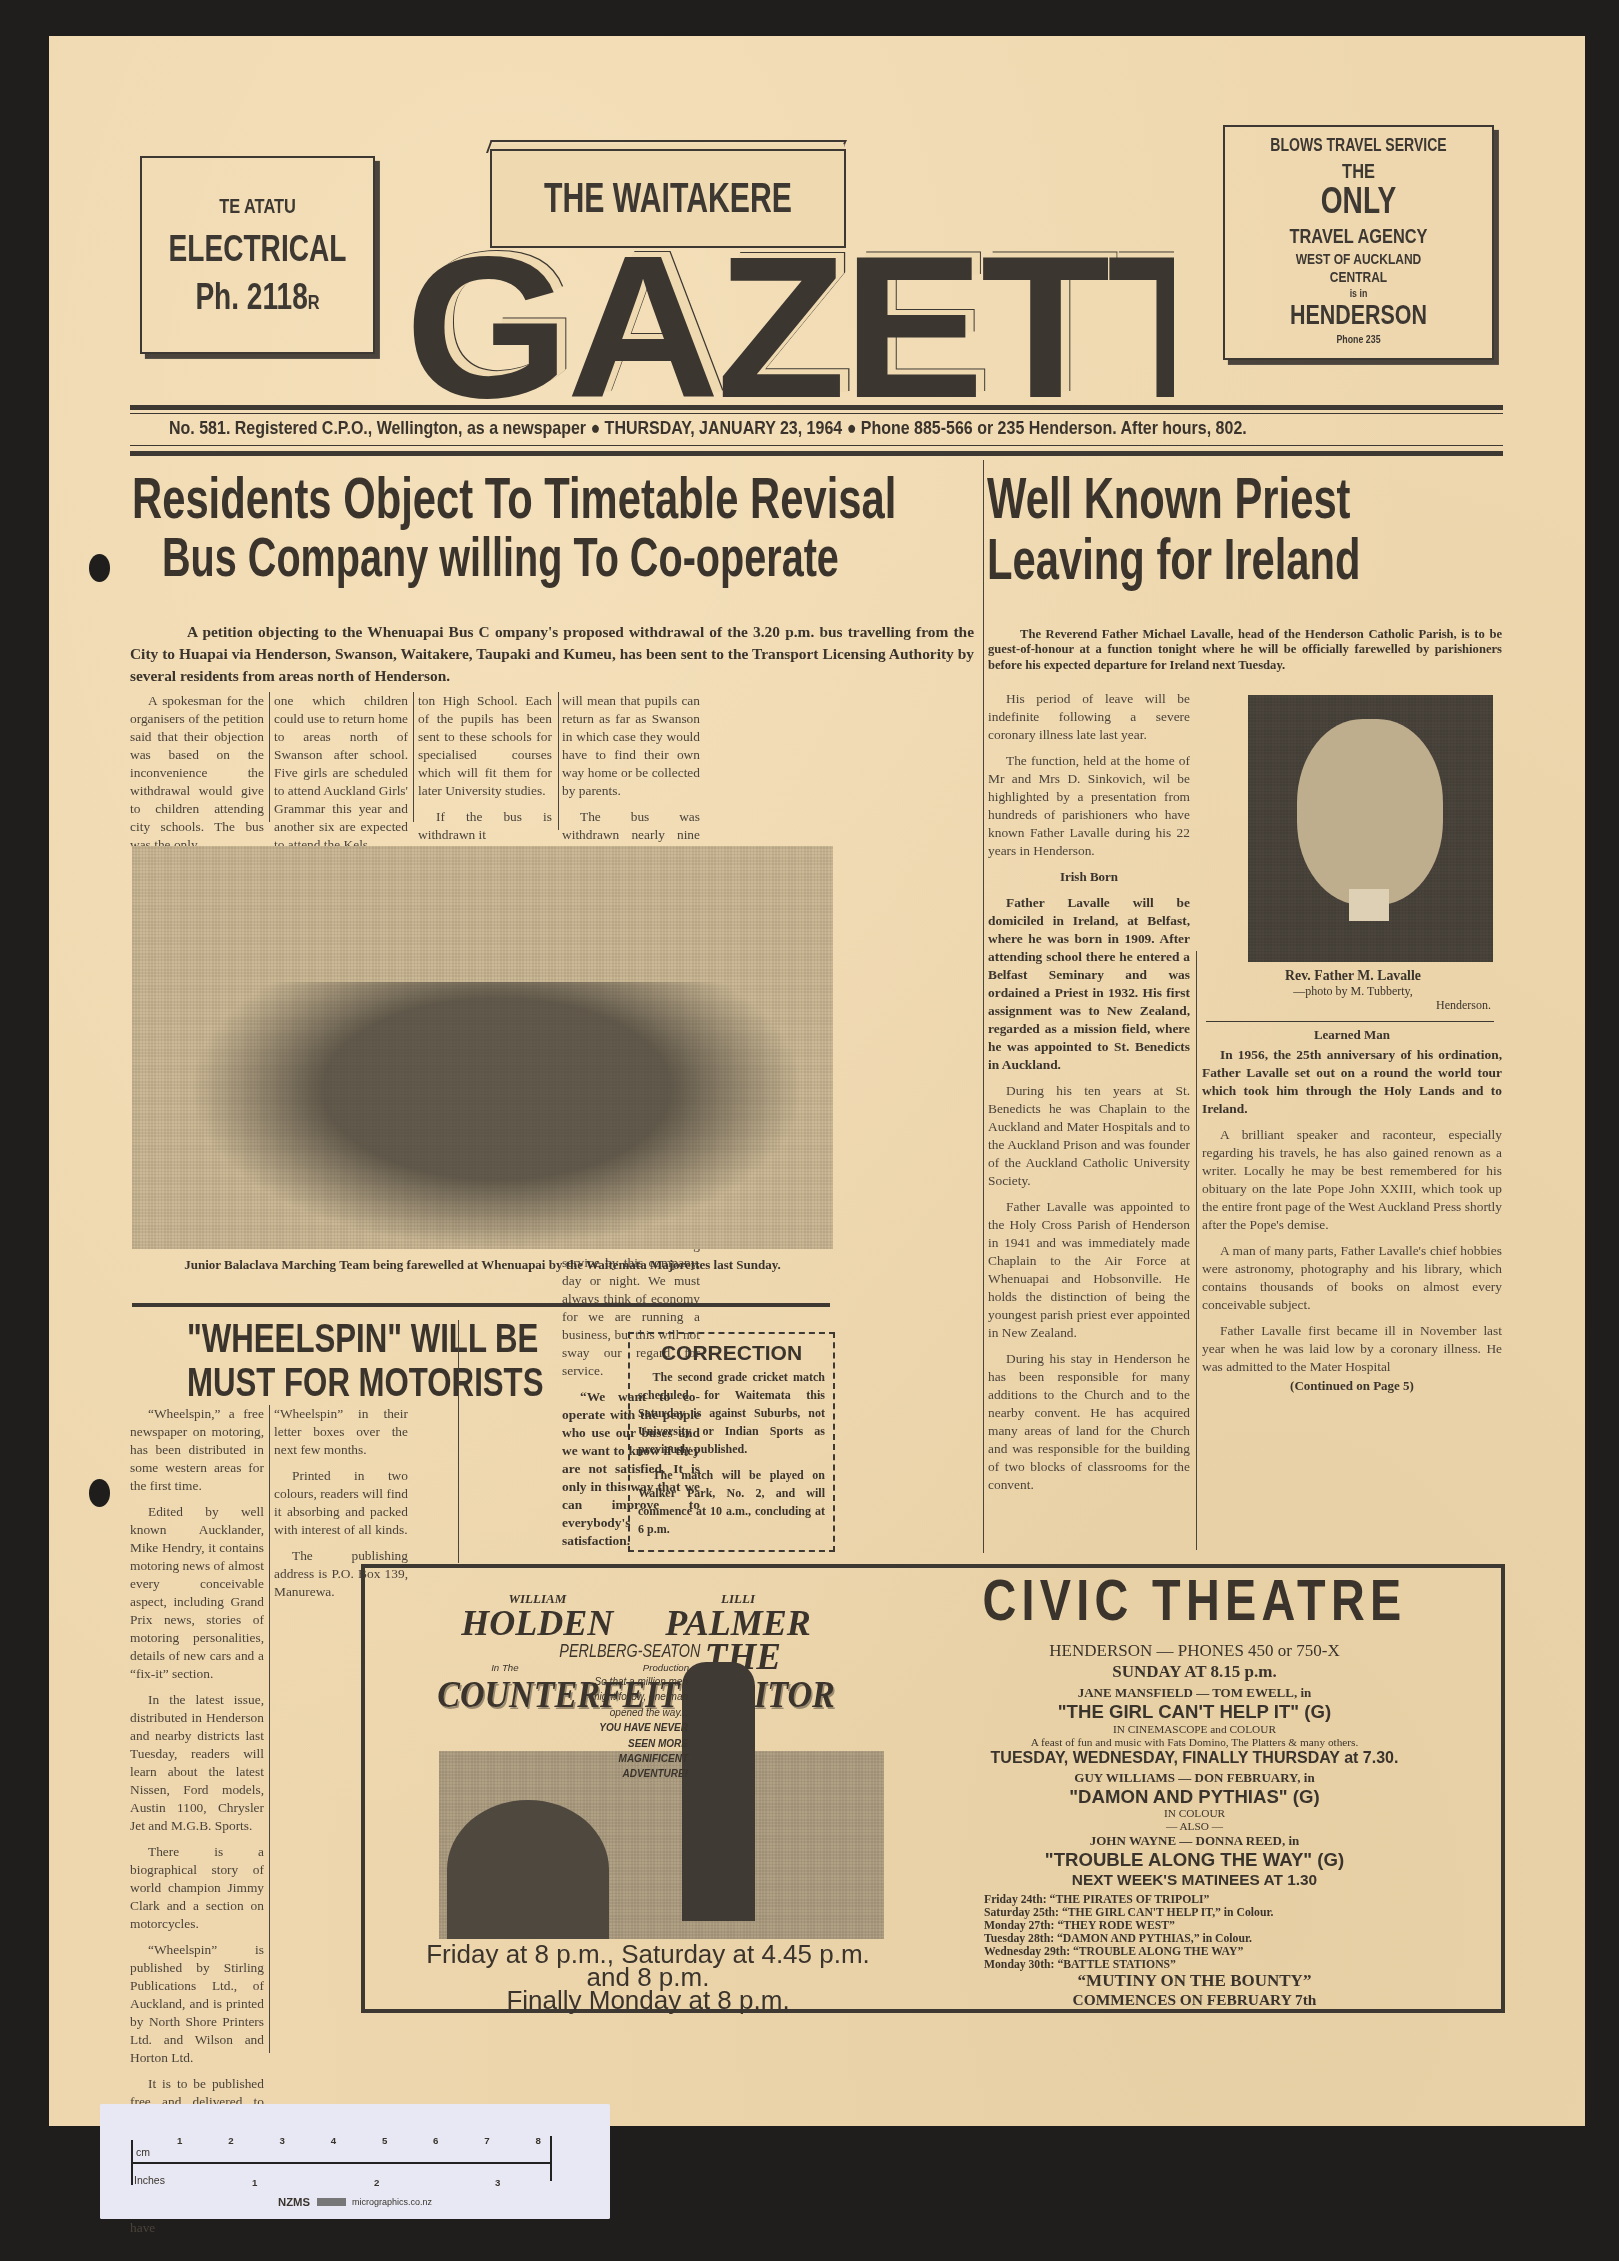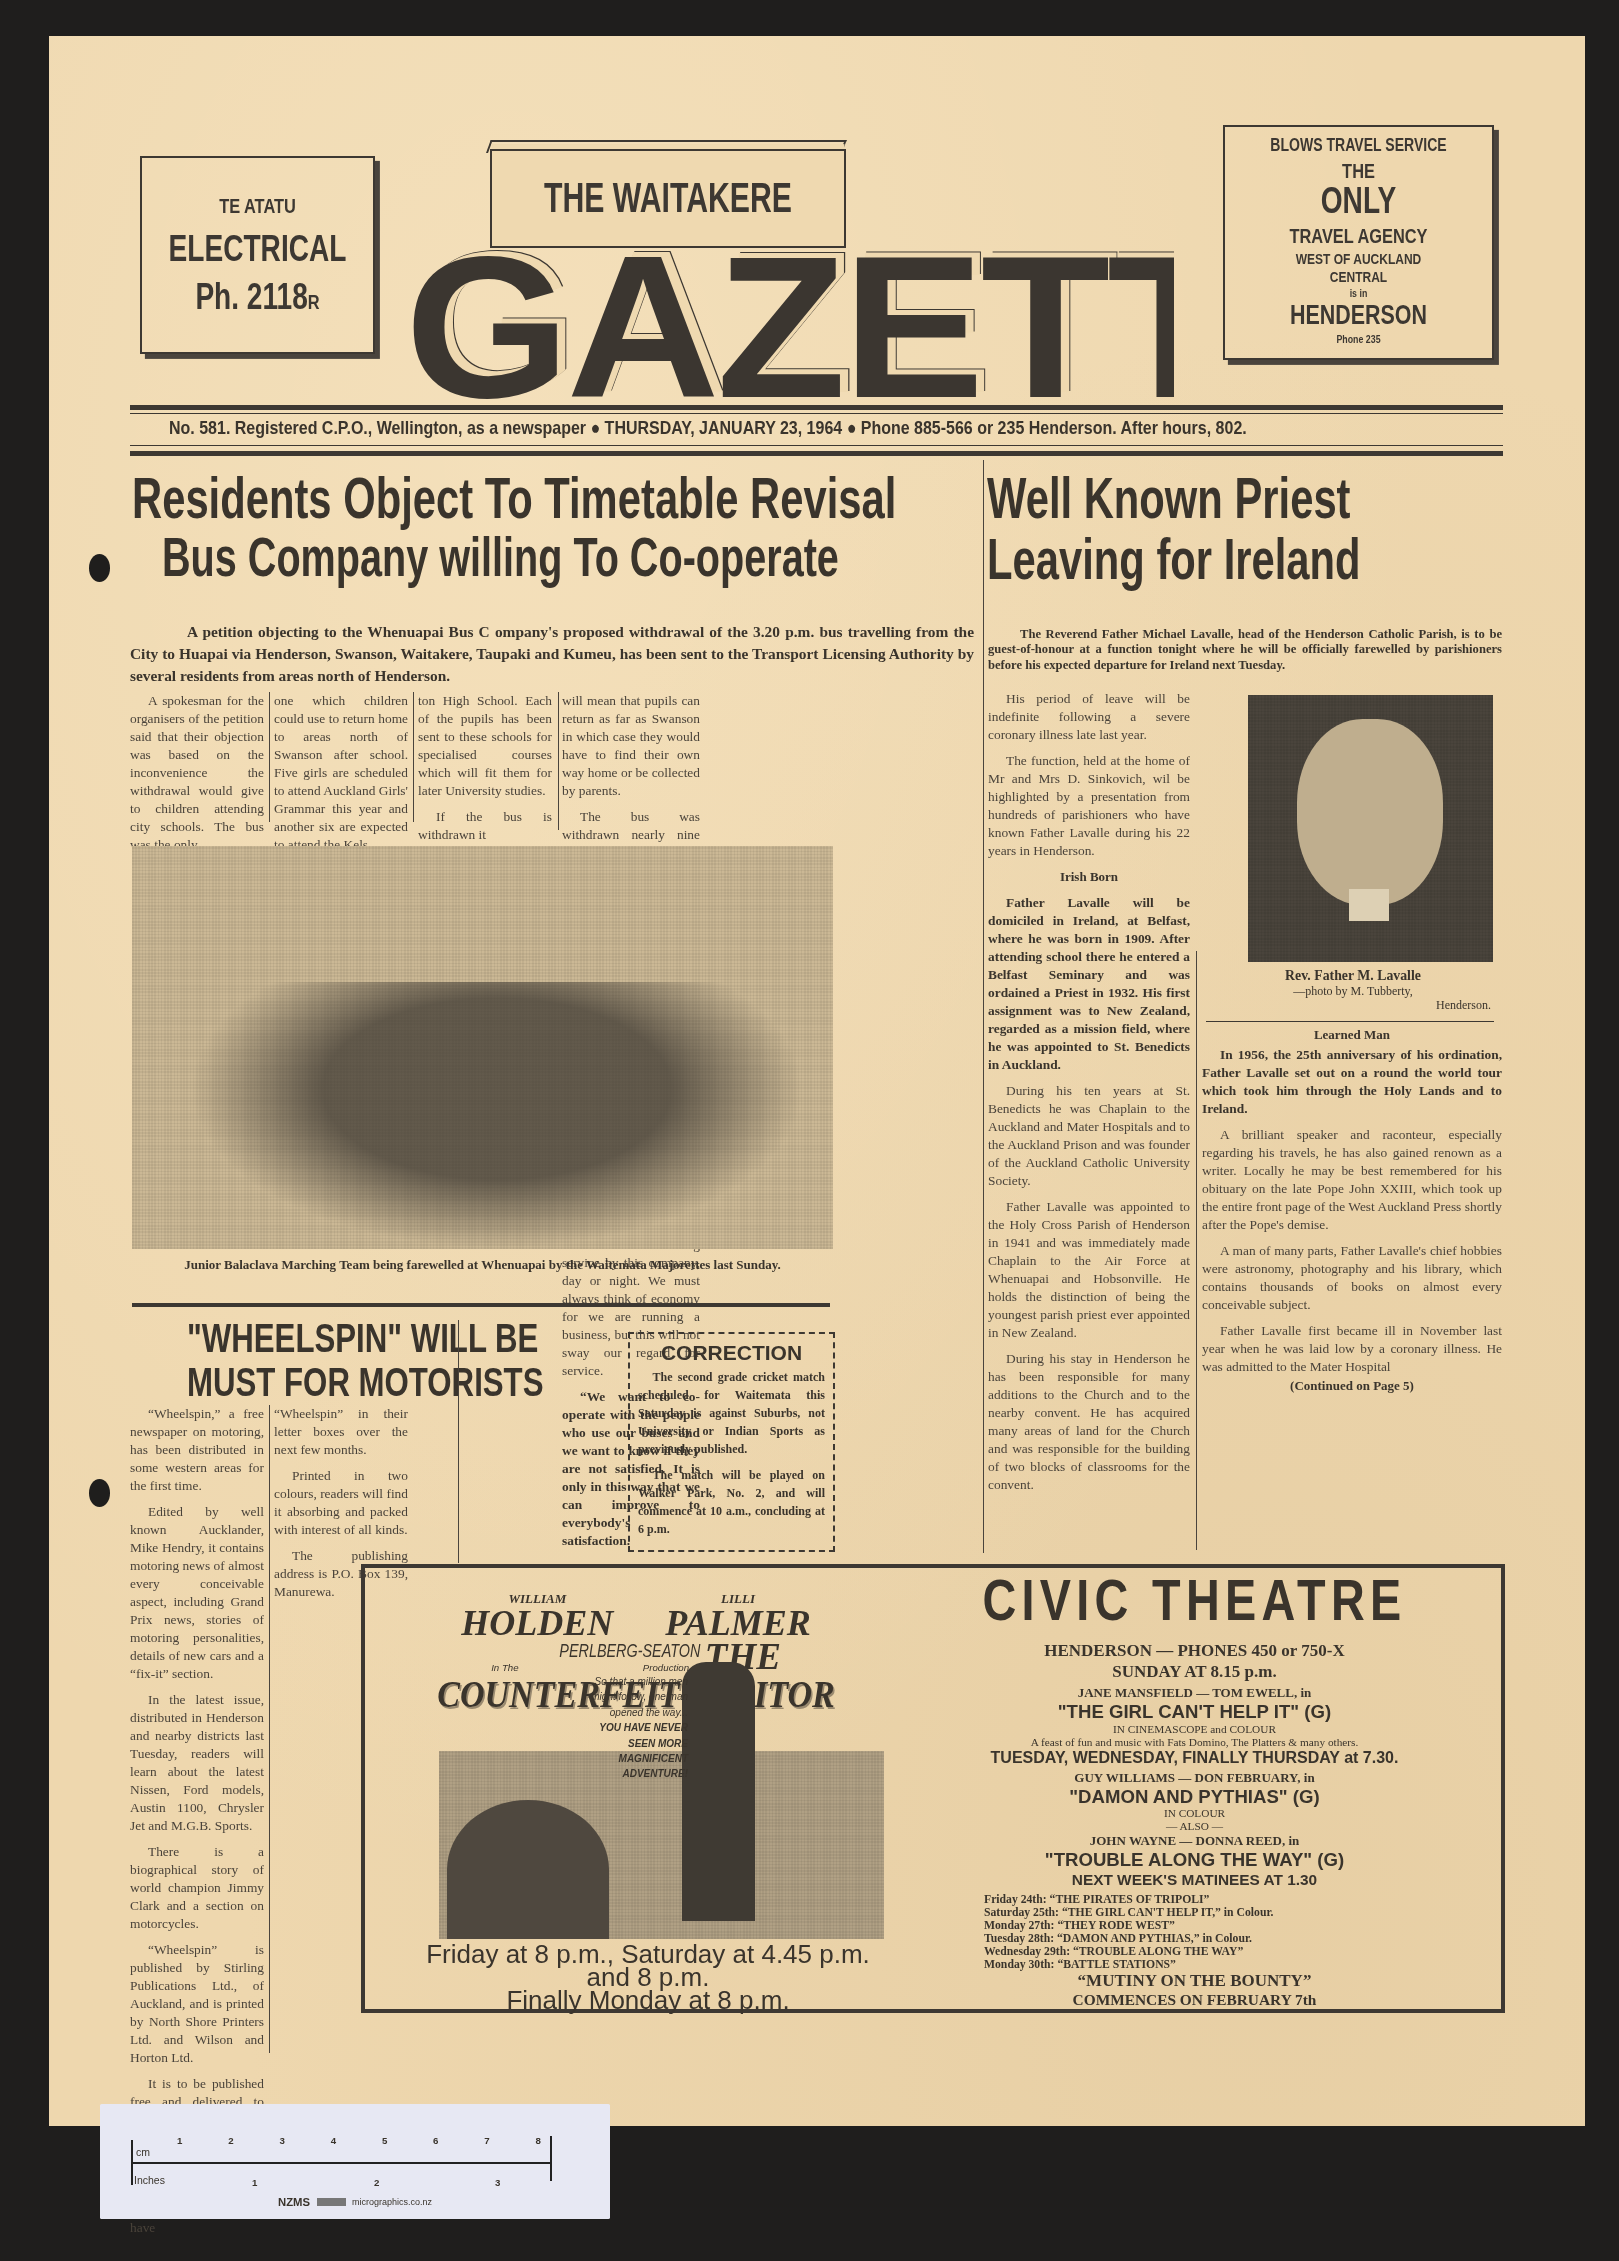--- a/index.html
+++ b/index.html
@@ -199,21 +199,21 @@
     <div style="font-weight:700;font-style:italic">ADVENTURE!</div>
   </div>
   <div class="abs c" style="left:348px;top:1907px;width:502px;font-family:'Liberation Sans',sans-serif;font-weight:400;font-size:26px;line-height:23px">
     <div>Friday at 8 p.m., Saturday at 4.45 p.m.</div>
       <div>and 8 p.m.</div>
       <div>Finally Monday at 8 p.m.</div>
   </div>
 
   <div class="abs c" style="left:858px;top:1532px;width:575px;color:#3a342c">
     <div style="font-family:'Liberation Sans',sans-serif;font-weight:700;font-size:57px;line-height:65px;letter-spacing:6.5px;transform:scaleX(.82)">CIVIC THEATRE</div>
-    <div style="font-weight:700;font-size:17px;line-height:21px;margin-top:6.5px">HENDERSON — PHONES 450 or 750-X</div>
+    <div style="font-weight:400;font-size:17px;line-height:21px;margin-top:6.5px">HENDERSON — PHONES 450 or 750-X</div>
     <div style="font-weight:700;font-size:17px;line-height:21px">SUNDAY AT 8.15 p.m.</div>
     <div style="font-weight:700;font-size:13px;line-height:16px;margin-top:3.2px">JANE MANSFIELD — TOM EWELL, in</div>
     <div style="font-family:'Liberation Sans',sans-serif;font-weight:700;font-size:18.6px;line-height:21px">"THE GIRL CAN'T HELP IT" (G)</div>
     <div style="font-size:11.3px;line-height:13px;margin-top:1.6px">IN CINEMASCOPE and COLOUR</div>
     <div style="font-size:11.3px;line-height:13px">A feast of fun and music with Fats Domino, The Platters &amp; many others.</div>
     <div style="font-family:'Liberation Sans',sans-serif;font-weight:700;font-size:16px;line-height:18px">TUESDAY, WEDNESDAY, FINALLY THURSDAY at 7.30.</div>
     <div style="font-weight:700;font-size:13px;line-height:16px;margin-top:3.2px">GUY WILLIAMS — DON FEBRUARY, in</div>
     <div style="font-family:'Liberation Sans',sans-serif;font-weight:700;font-size:18.6px;line-height:21px">"DAMON AND PYTHIAS" (G)</div>
     <div style="font-size:11.3px;line-height:13px">IN COLOUR</div>
     <div style="font-size:11.3px;line-height:13px">— ALSO —</div>

